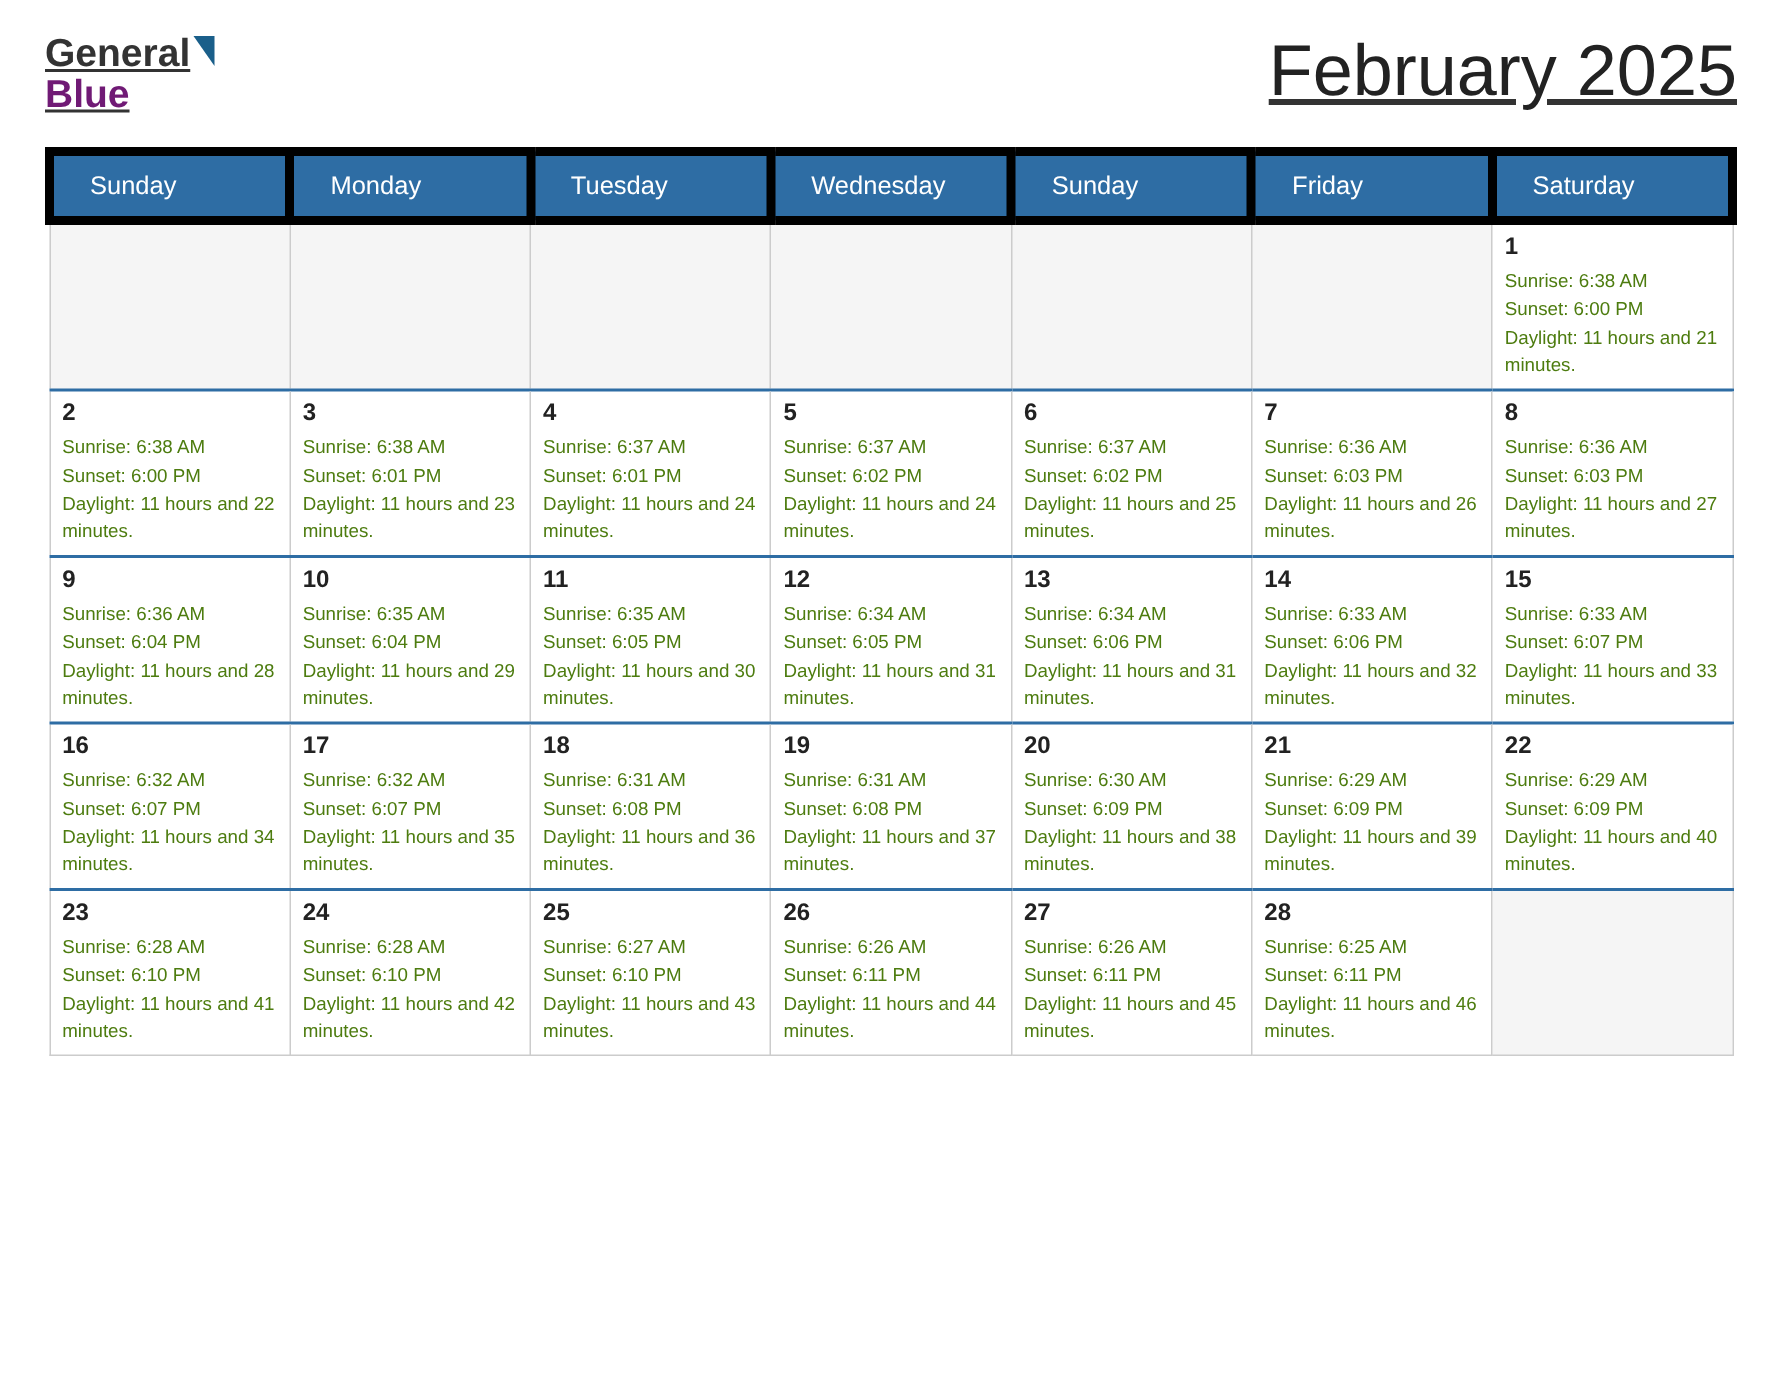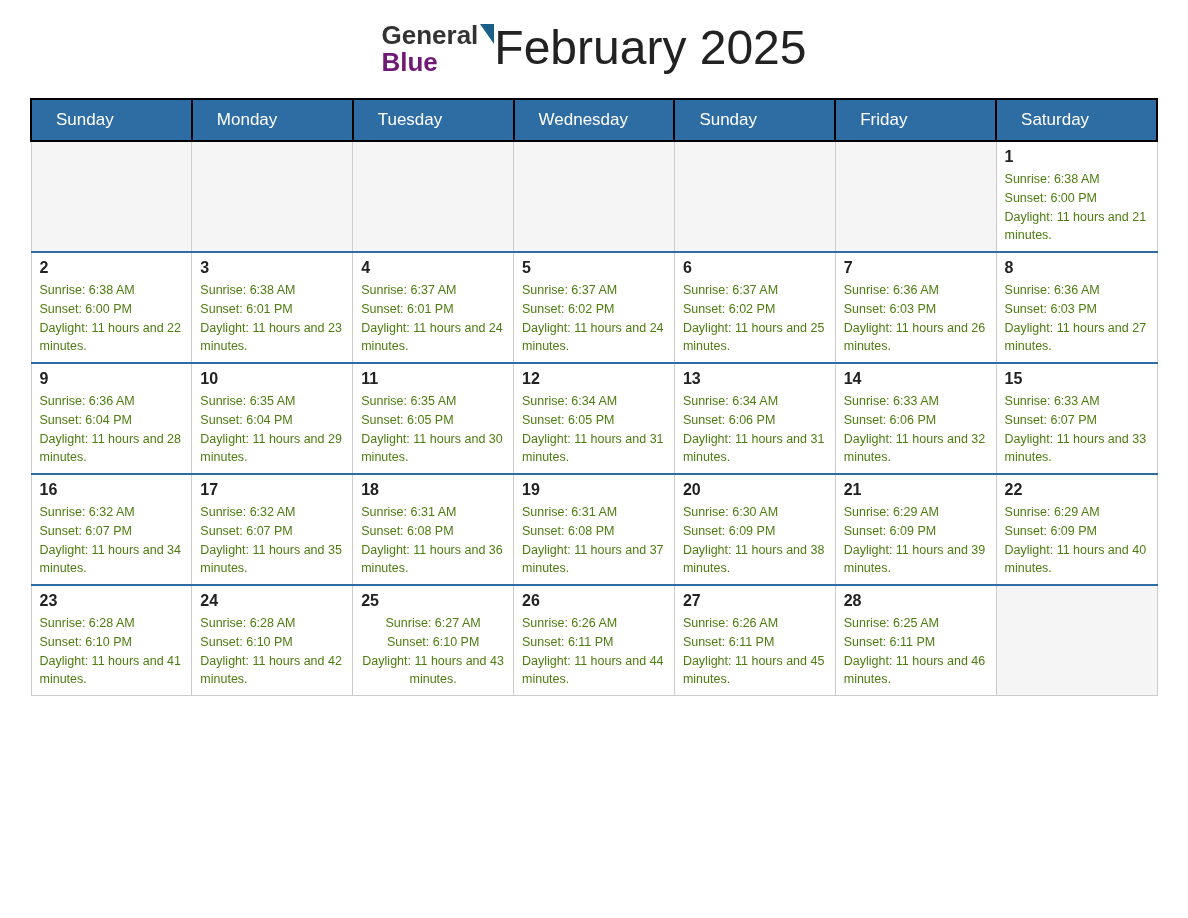--- a/index.html
+++ b/index.html
@@ -6,23 +6,24 @@
     body {
       font-family: Arial, sans-serif;
       background: #fff;
       color: #333;
       width: 1188px;
       min-height: 918px;
       padding: 20px 30px;
     }
     .header {
       display: flex;
-      justify-content: center;
+      justify-content: space-between;
       align-items: flex-start;
       margin-bottom: 20px;
+      text-decoration: underline;
     }
     .logo-text-general {
       font-size: 26px;
       font-weight: bold;
       color: #333;
     }
     .logo-icon {
       width: 0;
       height: 0;
       border-left: 14px solid transparent;
@@ -67,21 +68,21 @@
       border-collapse: collapse;
       table-layout: fixed;
     }
     .calendar thead tr th {
       background-color: #2e6da4;
       color: #fff;
       padding: 10px 24px;
       font-size: 17px;
       font-weight: normal;
       text-align: left;
-      border: 2px solid #000000;
+      border: 6px solid #000000;
     }
     .calendar tbody tr td {
       vertical-align: top;
       padding: 6px 8px;
       border: 1px solid #ccc;
       height: 110px;
       font-size: 13px;
       color: #333;
       background: #fff;
     }
@@ -287,21 +288,21 @@
 Daylight: 11 hours and 41 minutes.</div>
         </td>
         <td>
           <span class="day-number">24</span>
           <div class="day-info" style="white-space: pre-line;">Sunrise: 6:28 AM
 Sunset: 6:10 PM
 Daylight: 11 hours and 42 minutes.</div>
         </td>
         <td>
           <span class="day-number">25</span>
-          <div class="day-info" style="white-space: pre-line; text-align: center;">Sunrise: 6:27 AM
+          <div class="day-info" style="white-space: pre-line;">Sunrise: 6:27 AM
 Sunset: 6:10 PM
 Daylight: 11 hours and 43 minutes.</div>
         </td>
         <td>
           <span class="day-number">26</span>
           <div class="day-info" style="white-space: pre-line;">Sunrise: 6:26 AM
 Sunset: 6:11 PM
 Daylight: 11 hours and 44 minutes.</div>
         </td>
         <td>

